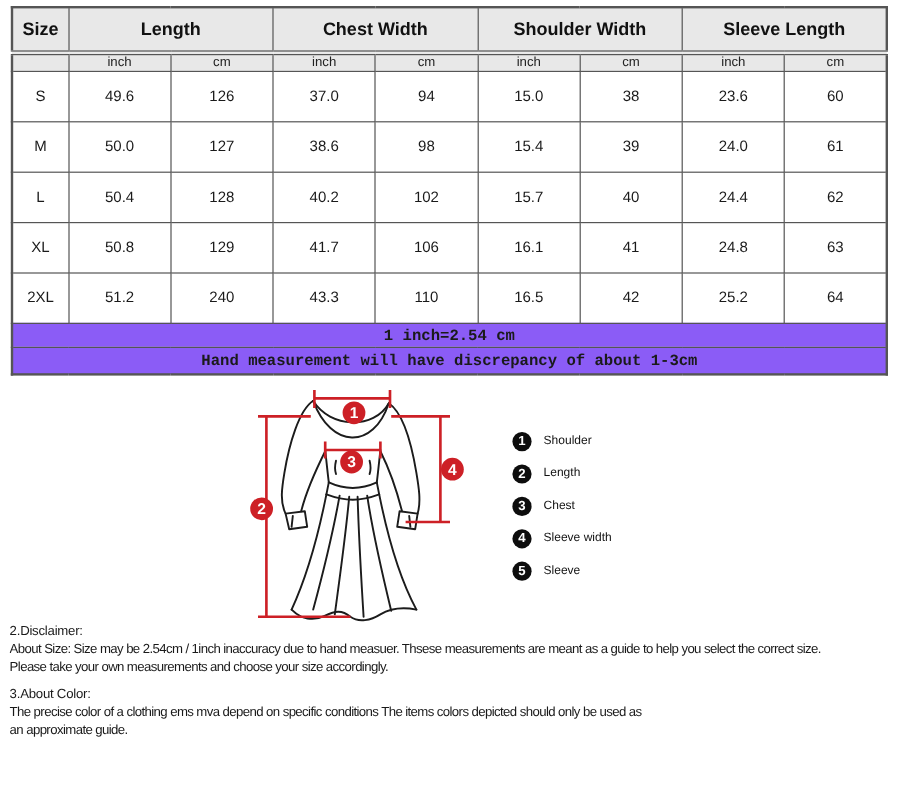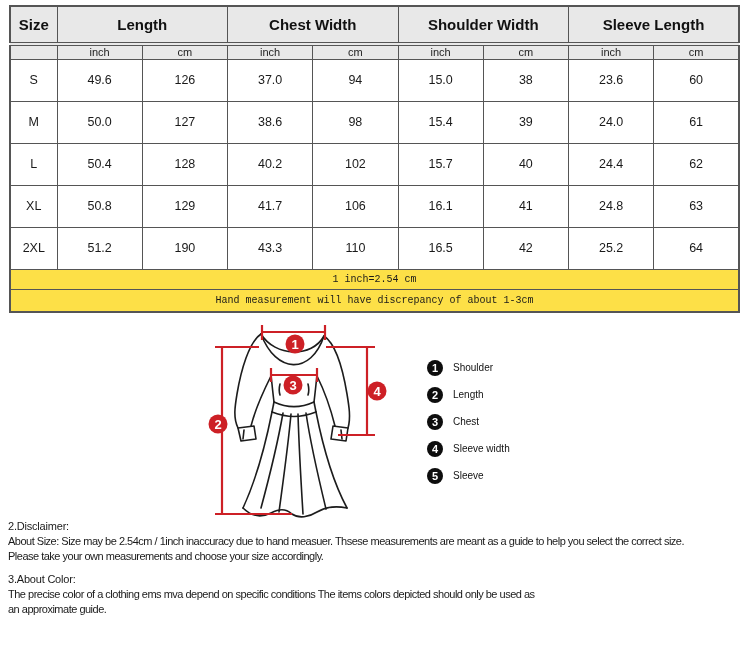--- a/index.html
+++ b/index.html
@@ -20,22 +20,22 @@
     padding:0;
   }
   tr.head { height:38px; }
   tr.head th { background:#e8e8e8; font-size:15px; font-weight:bold; color:#111;margin-left:16px; }
   tr.units { height:15px; }
   tr.units td { background:#e8e8e8; font-size:11px; border-top:4px double #555; color:#222; }
   tr.data { height:42px; }
   tr.data td { font-size:12.5px; background:#fff; }
   tr.note-row { height:20px; }
   tr.note-row td {
-    font-family:"Liberation Mono", monospace; font-weight:normal; font-size:10px;
-    background:#fde047; letter-spacing:0;
+    font-family:"Liberation Mono", monospace; font-weight:bold; font-size:13px;
+    background:#8b5cf6; letter-spacing:0;
   }
   tr.note-row.second { height:23px; }
 
   
   .diagram-section { position:relative; height:200px; }
   .dress-svg { position:absolute; left:195px; top:9px; }
 
   .legend { position:absolute; left:427px; top:41px; }
   .legend-item { height:27px; display:flex; align-items:center; }
   .legend-num {
@@ -126,21 +126,21 @@
       <td>41.7</td>
       <td>106</td>
       <td>16.1</td>
       <td>41</td>
       <td>24.8</td>
       <td>63</td>
     </tr>
     <tr class="data">
       <td>2XL</td>
       <td>51.2</td>
-      <td>190</td>
+      <td>240</td>
       <td>43.3</td>
       <td>110</td>
       <td>16.5</td>
       <td>42</td>
       <td>25.2</td>
       <td>64</td>
     </tr>
     <tr class="note-row">
       <td colspan="9">1 inch=2.54 cm</td>
     </tr>

